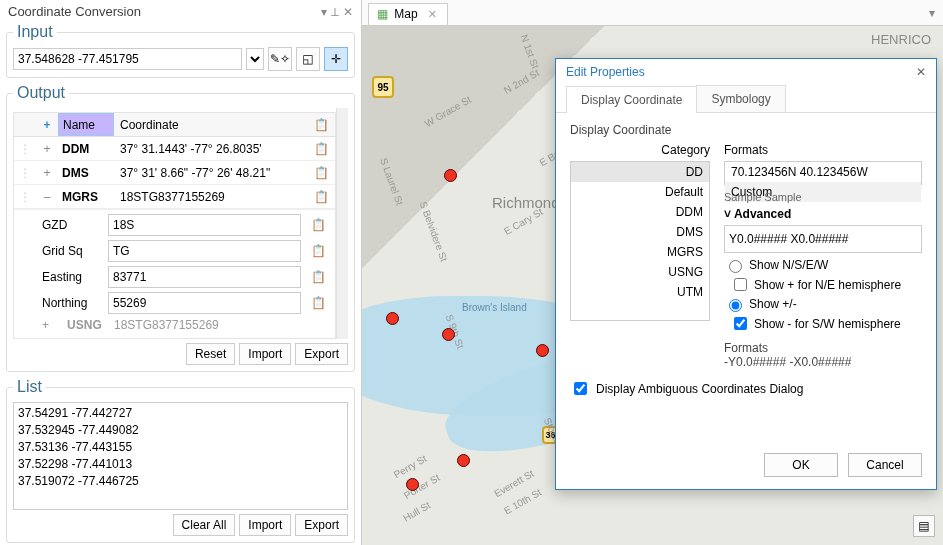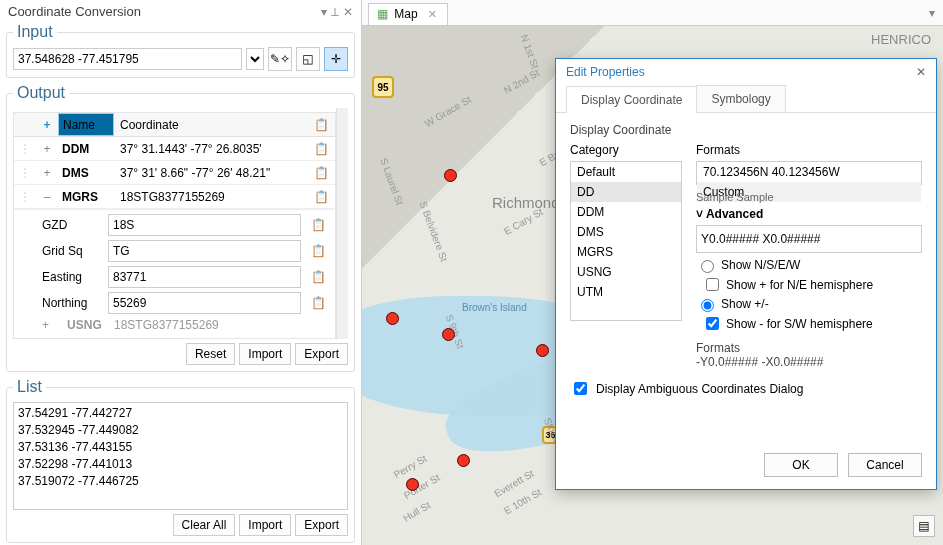--- a/index.html
+++ b/index.html
@@ -20,21 +20,21 @@
   .input-row input[type=text] { flex:1; border:1px solid #ccc; height:22px; padding:0 4px; }
   .input-row select.combo-arrow { width:18px; height:22px; border:1px solid #ccc; background:#fff; }
   .icon-btn { width:24px; height:24px; border:1px solid #ccc; background:#fcfcfc; display:flex; align-items:center; justify-content:center; cursor:pointer; }
   .icon-btn.active { background:#d1e7fb; border-color:#7eb6e6; }
 
   
   .output-table { border:1px solid #e4e4e4; margin-top:4px; }
   .out-header-row { display:flex; align-items:center; background:#f7f7f7; height:24px; border-bottom:1px solid #e0e0e0; }
   .out-header-row .col-handle { width:22px; }
   .out-header-row .col-add { width:22px; display:flex; justify-content:center; }
-  .out-header-row .col-name { width:56px; padding-left:4px; background:#0369a1; border:1px solid #9bc9ef; height:100%; display:flex; align-items:center; }
+  .out-header-row .col-name { width:56px; padding-left:4px; background:#c4b5fd; border:1px solid #9bc9ef; height:100%; display:flex; align-items:center; }
   .out-header-row .col-coord { flex:1; padding-left:6px; }
   .out-header-row .col-copy { width:26px; display:flex; justify-content:center; }
   .out-row { display:flex; align-items:center; height:24px; border-bottom:1px solid #eee; }
   .out-row .col-handle { width:22px; display:flex; justify-content:center; color:#ccc; }
   .out-row .col-exp { width:22px; display:flex; justify-content:center; color:#888; }
   .out-row .col-name { width:56px; font-weight:bold; padding-left:4px; }
   .out-row .col-coord { flex:1; padding-left:6px; }
   .out-row .col-copy { width:26px; display:flex; justify-content:center; }
   .copy-glyph { color:#c7a94a; }
 
@@ -73,21 +73,21 @@
 
   
   .modal { position:absolute; left:555px; top:58px; width:382px; height:432px; background:#fff; border:1px solid #2b7bbd; box-shadow:0 4px 14px rgba(0,0,0,0.25); display:flex; flex-direction:column; }
   .modal-title { display:flex; justify-content:space-between; align-items:center; padding:6px 10px; color:#2b7bbd; font-size:14px; }
   .modal-tabs { display:flex; padding-left:10px; border-bottom:1px solid #ddd; }
   .modal-tab { padding:6px 14px; border:1px solid #ddd; border-bottom:none; color:#555; cursor:pointer; margin-right:-1px; background:#fafafa; }
   .modal-tab.active { background:#fff; position:relative; top:1px; }
   .modal-body { padding:10px 14px 8px 14px; flex:1; }
   .dc-header { color:#444; margin-bottom:6px; }
   .dc-columns { display:flex; gap:14px; }
-  .dc-left { width:112px; }
+  .dc-left { width:140px;text-align:right; }
   .dc-left .label { margin-bottom:4px; }
   .cat-list { border:1px solid #ccc; height:160px; }
   .cat-item { padding:3px 6px; cursor:pointer; }
   .cat-item.selected { background:#e6e6e6; }
   .dc-right { flex:1; }
   .dc-right .label { margin-bottom:4px; }
   .fmt-list { border:1px solid #ccc; height:24px; margin-bottom:6px; }
   .fmt-item { padding:3px 6px; cursor:pointer; }
   .fmt-item.selected { background:#f1f1f1; }
   .sample-label { color:#666; margin-bottom:4px; font-size:11px; }
@@ -296,22 +296,22 @@
   <div class="modal-tabs">
     <div class="modal-tab active">Display Coordinate</div>
     <div class="modal-tab">Symbology</div>
   </div>
   <div class="modal-body">
     <div class="dc-header">Display Coordinate</div>
     <div class="dc-columns">
       <div class="dc-left">
         <div class="label">Category</div>
         <div class="cat-list">
+          <div class="cat-item selected">DD</div>
           <div class="cat-item">Default</div>
-          <div class="cat-item selected">DD</div>
           <div class="cat-item">DDM</div>
           <div class="cat-item">DMS</div>
           <div class="cat-item">MGRS</div>
           <div class="cat-item">USNG</div>
           <div class="cat-item">UTM</div>
         </div>
       </div>
       <div class="dc-right">
         <div class="label">Formats</div>
         <div class="fmt-list">

